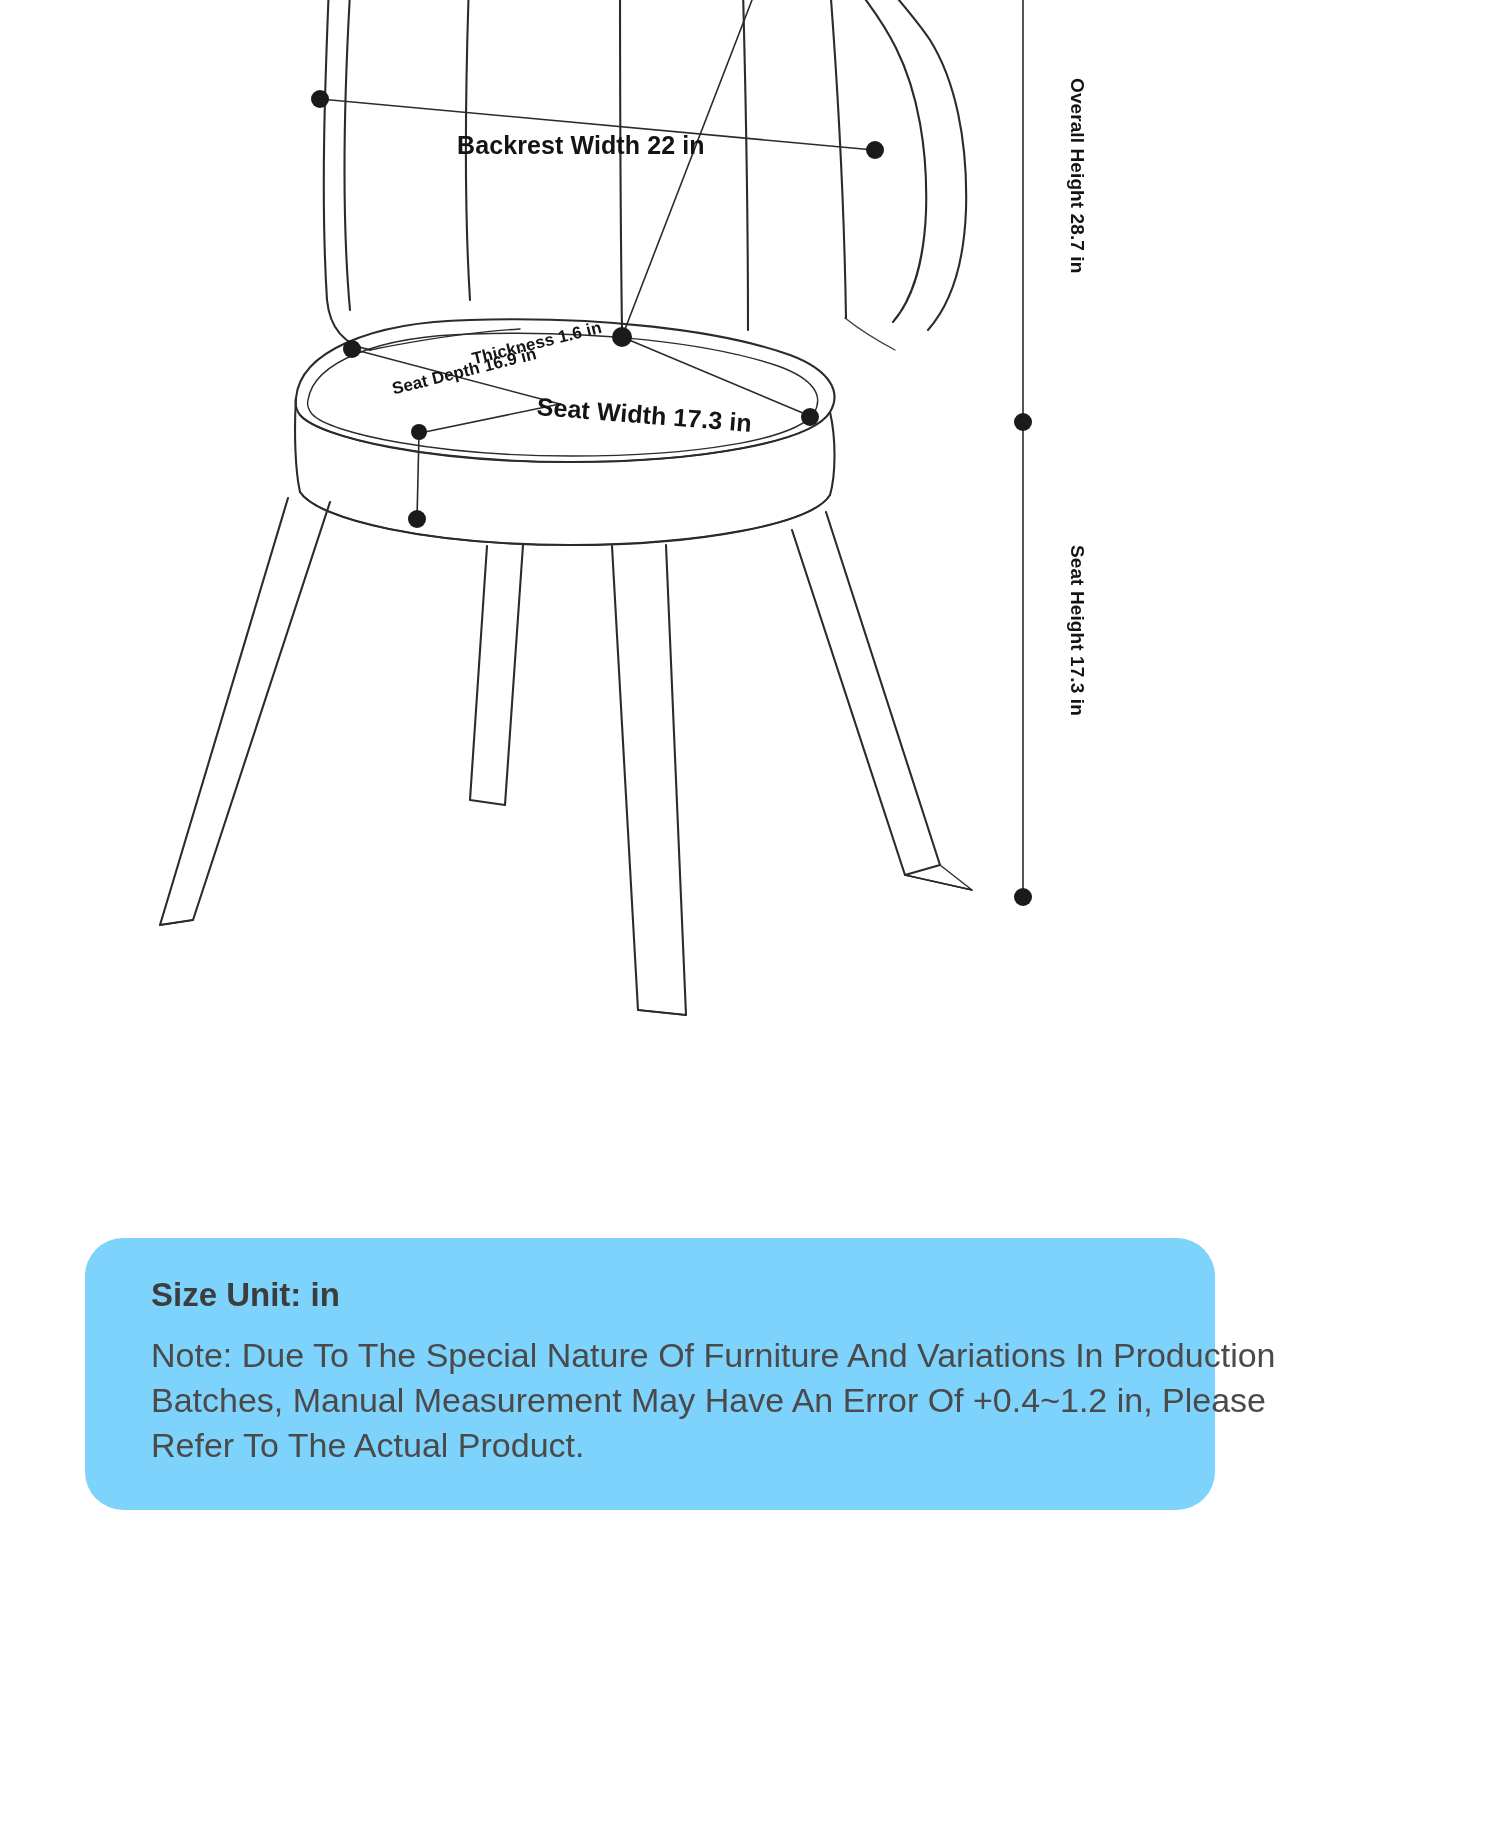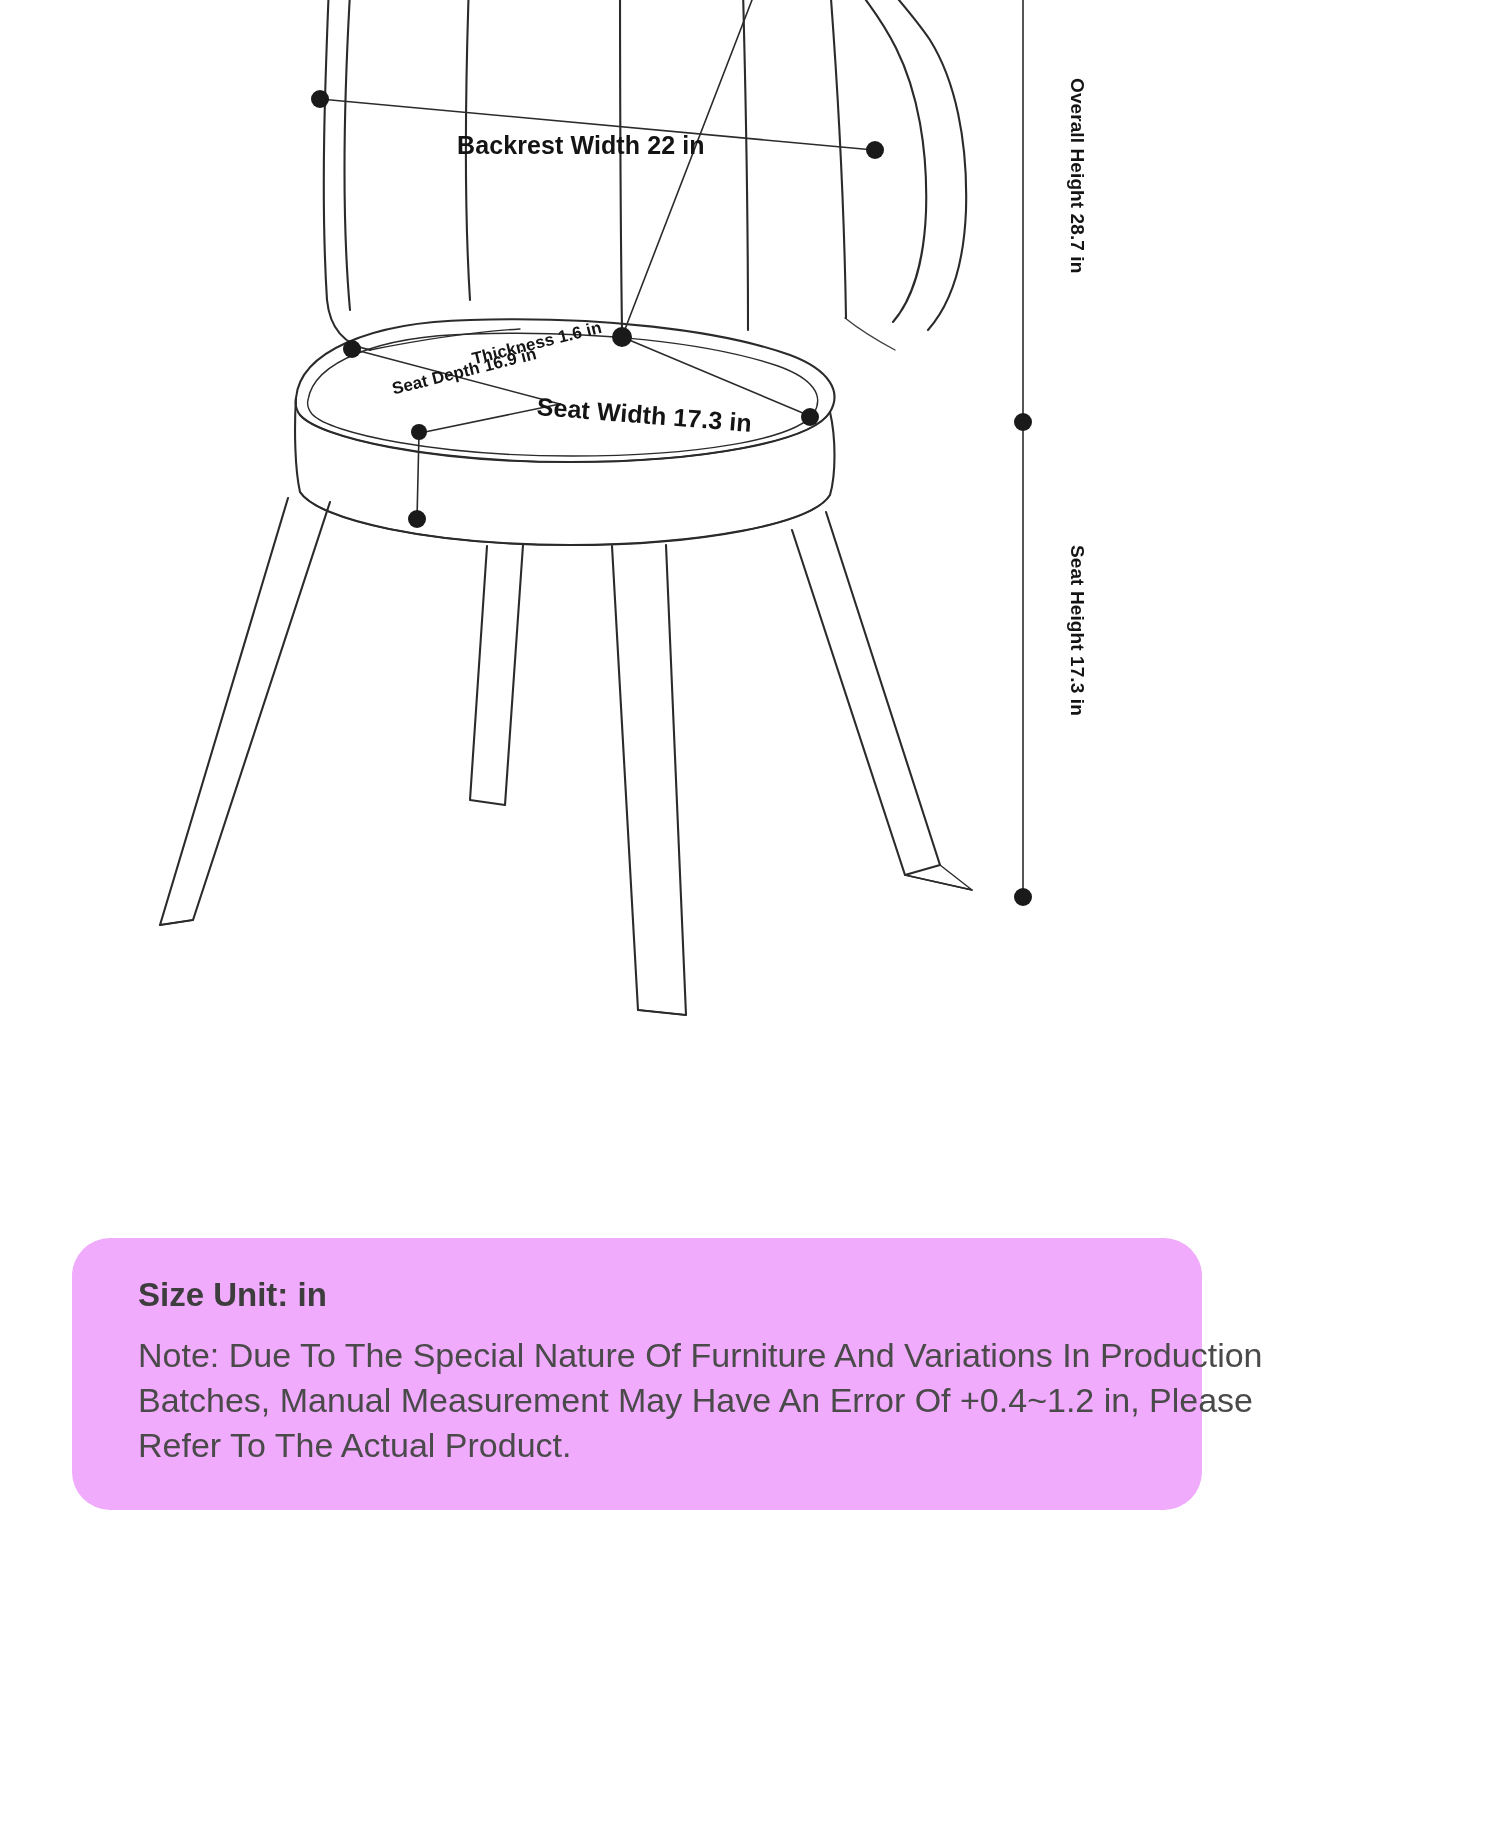--- a/index.html
+++ b/index.html
@@ -72,24 +72,24 @@
     left: 1066px;
     top: 545px;
     font-size: 19px;
     writing-mode: vertical-rl;
     text-orientation: mixed;
   }
 
   
   .note-card {
     position: absolute;
-    left: 72px;
+    left: 85px;
     top: 1238px;
     width: 1130px;
-    background: #f0abfc;
+    background: #7dd3fc;
     border-radius: 38px;
     padding: 36px 0 42px 0;
     box-sizing: border-box;
   }
   .note-title {
     font-size: 33px;
     font-weight: bold;
     color: #3d3d3d;
     margin: 0 0 18px 66px;
     line-height: 1.25;

